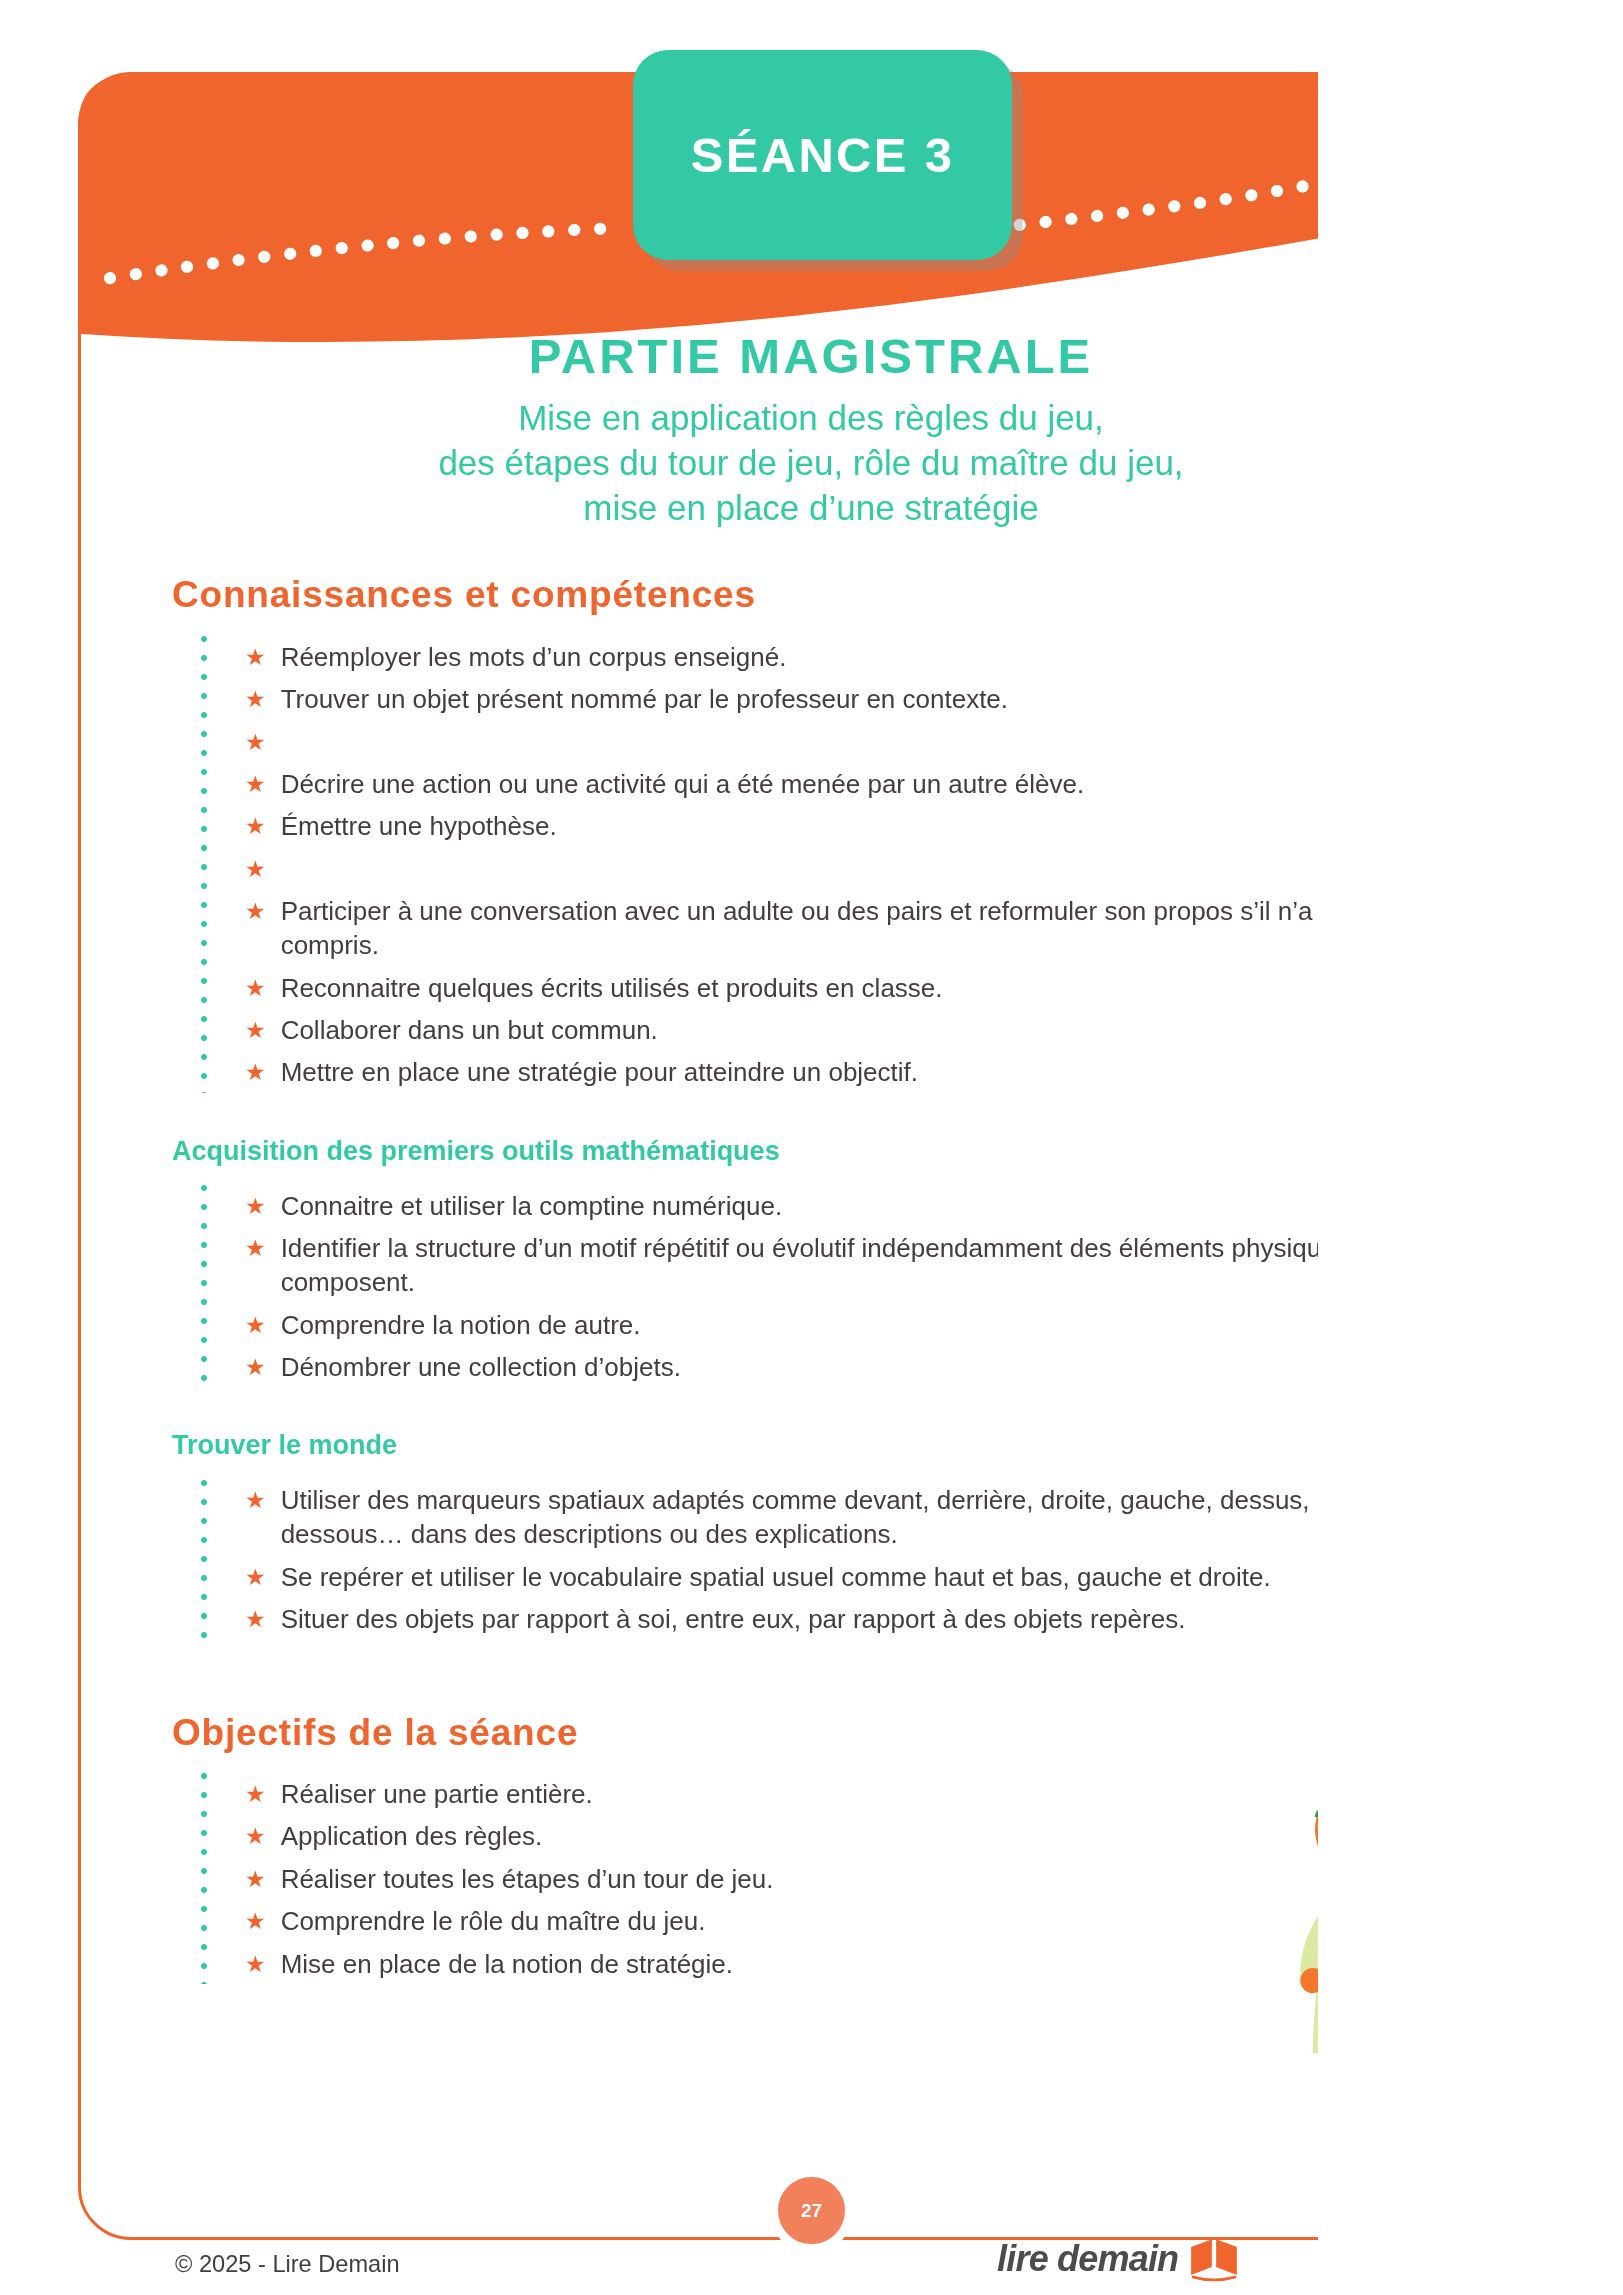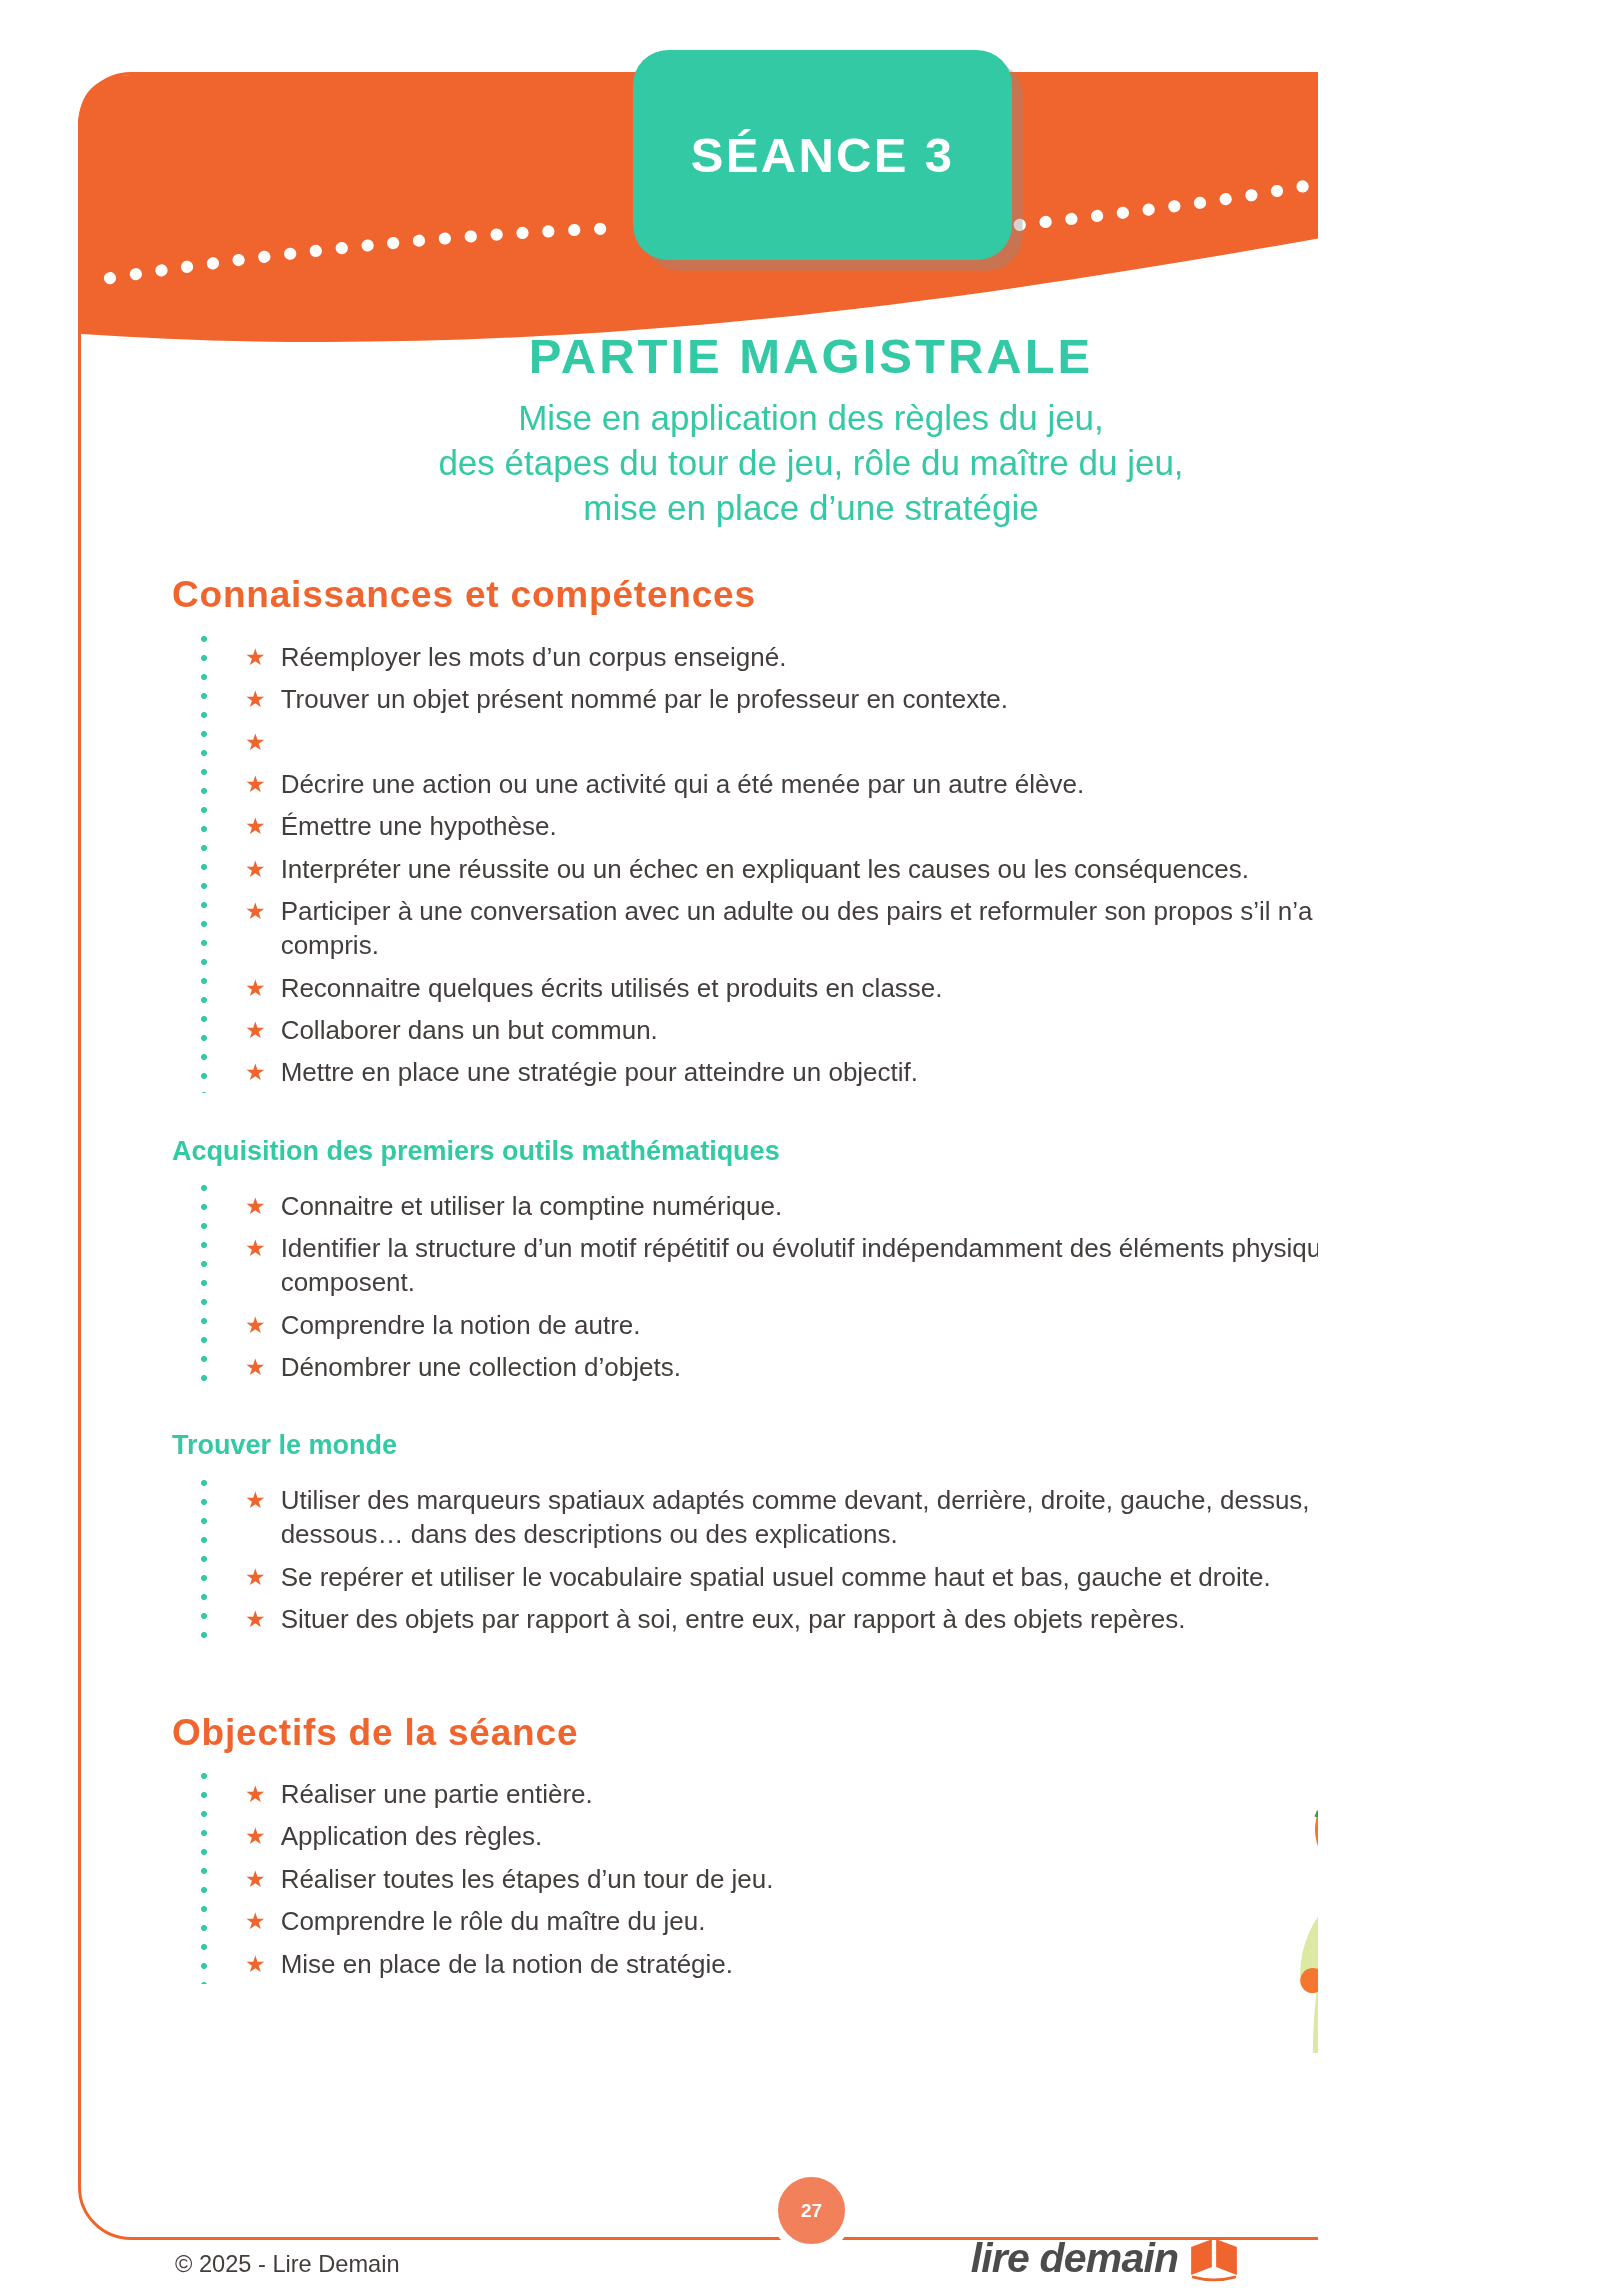--- a/index.html
+++ b/index.html
@@ -78,21 +78,21 @@
 
   
   .page-circle{
     position:absolute;left:769px;top:2168px;width:85px;height:85px;border-radius:50%;
     background:#F2815B;border:9px solid #ffffff;
     display:flex;align-items:center;justify-content:center;
     color:#fff;font-size:19px;font-weight:600;
   }
   .copyright{position:absolute;left:175px;top:2251px;font-size:23.6px;color:var(--text);}
   .logo{position:absolute;right:79px;top:2235px;display:flex;align-items:center;gap:10.7px;}
-  .logo-text{font-size:41px;font-weight:800;font-style:italic;color:#4C4C4C;letter-spacing:-0.8px;}
+  .logo-text{font-size:36px;font-weight:800;font-style:italic;color:#4C4C4C;letter-spacing:-0.8px;}
   .logo-book{width:50px;height:47px;}
 </style>
 </head>
 <body>
 
 <div class="page">
 
   <div class="frame"></div>
 
   <svg class="header-swoosh" viewBox="0 0 1922 470" aria-hidden="true">
@@ -131,21 +131,20 @@
       <li class="item">
           <span class="star">★</span>
           <span class="txt">Décrire une action ou une activité qui a été menée par un autre élève.</span>
         </li>
       <li class="item">
           <span class="star">★</span>
           <span class="txt">Émettre une hypothèse.</span>
         </li>
       <li class="item">
           <span class="star">★</span>
-          <span class="txt">Interpréter une réussite ou un échec en expliquant les causes ou les conséquences.</span>
         </li>
       <li class="item">
           <span class="star">★</span>
           <span class="txt">Participer à une conversation avec un adulte ou des pairs et reformuler son propos s’il n’a pas été compris.</span>
         </li>
       <li class="item">
           <span class="star">★</span>
           <span class="txt">Reconnaitre quelques écrits utilisés et produits en classe.</span>
         </li>
       <li class="item">

